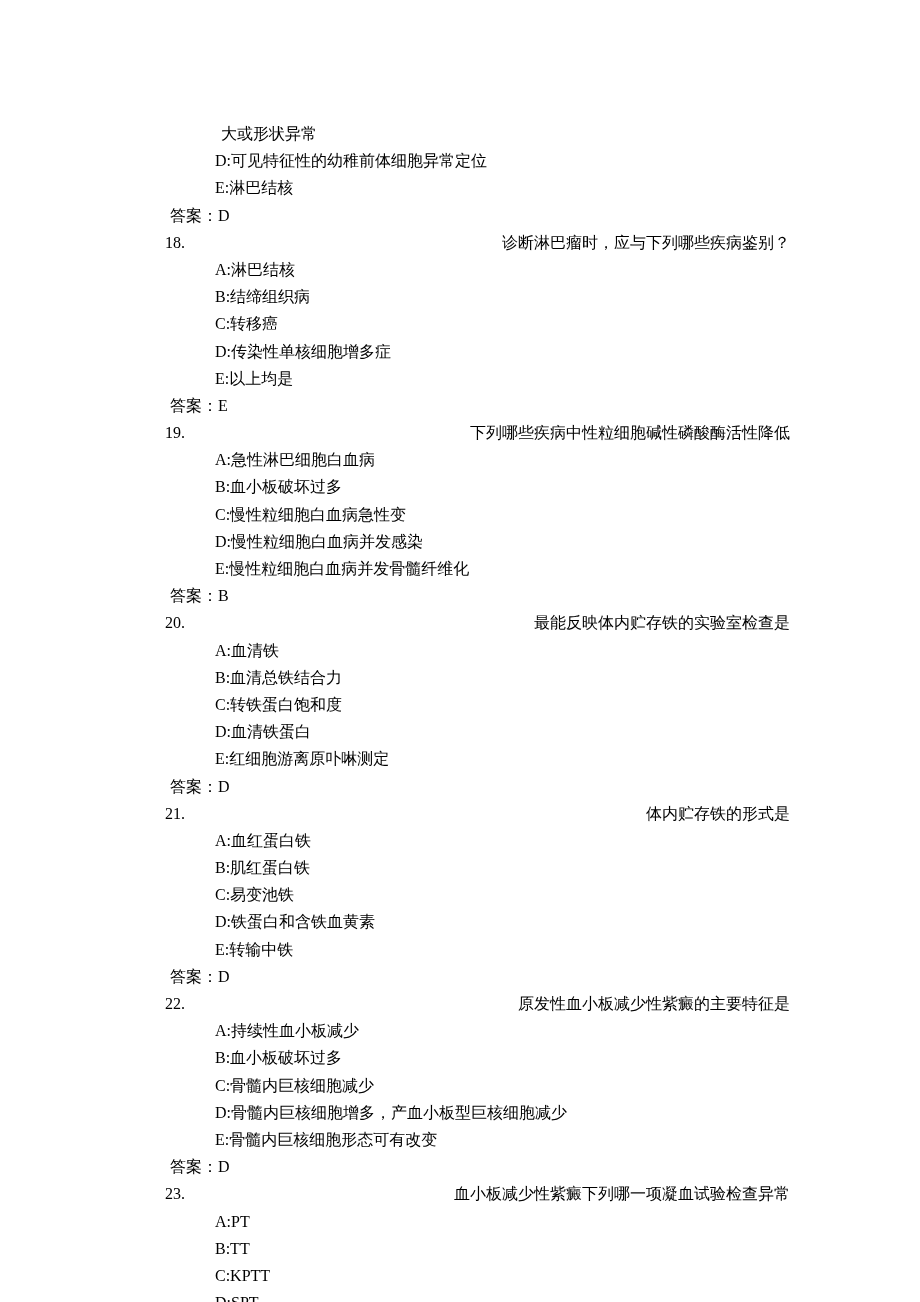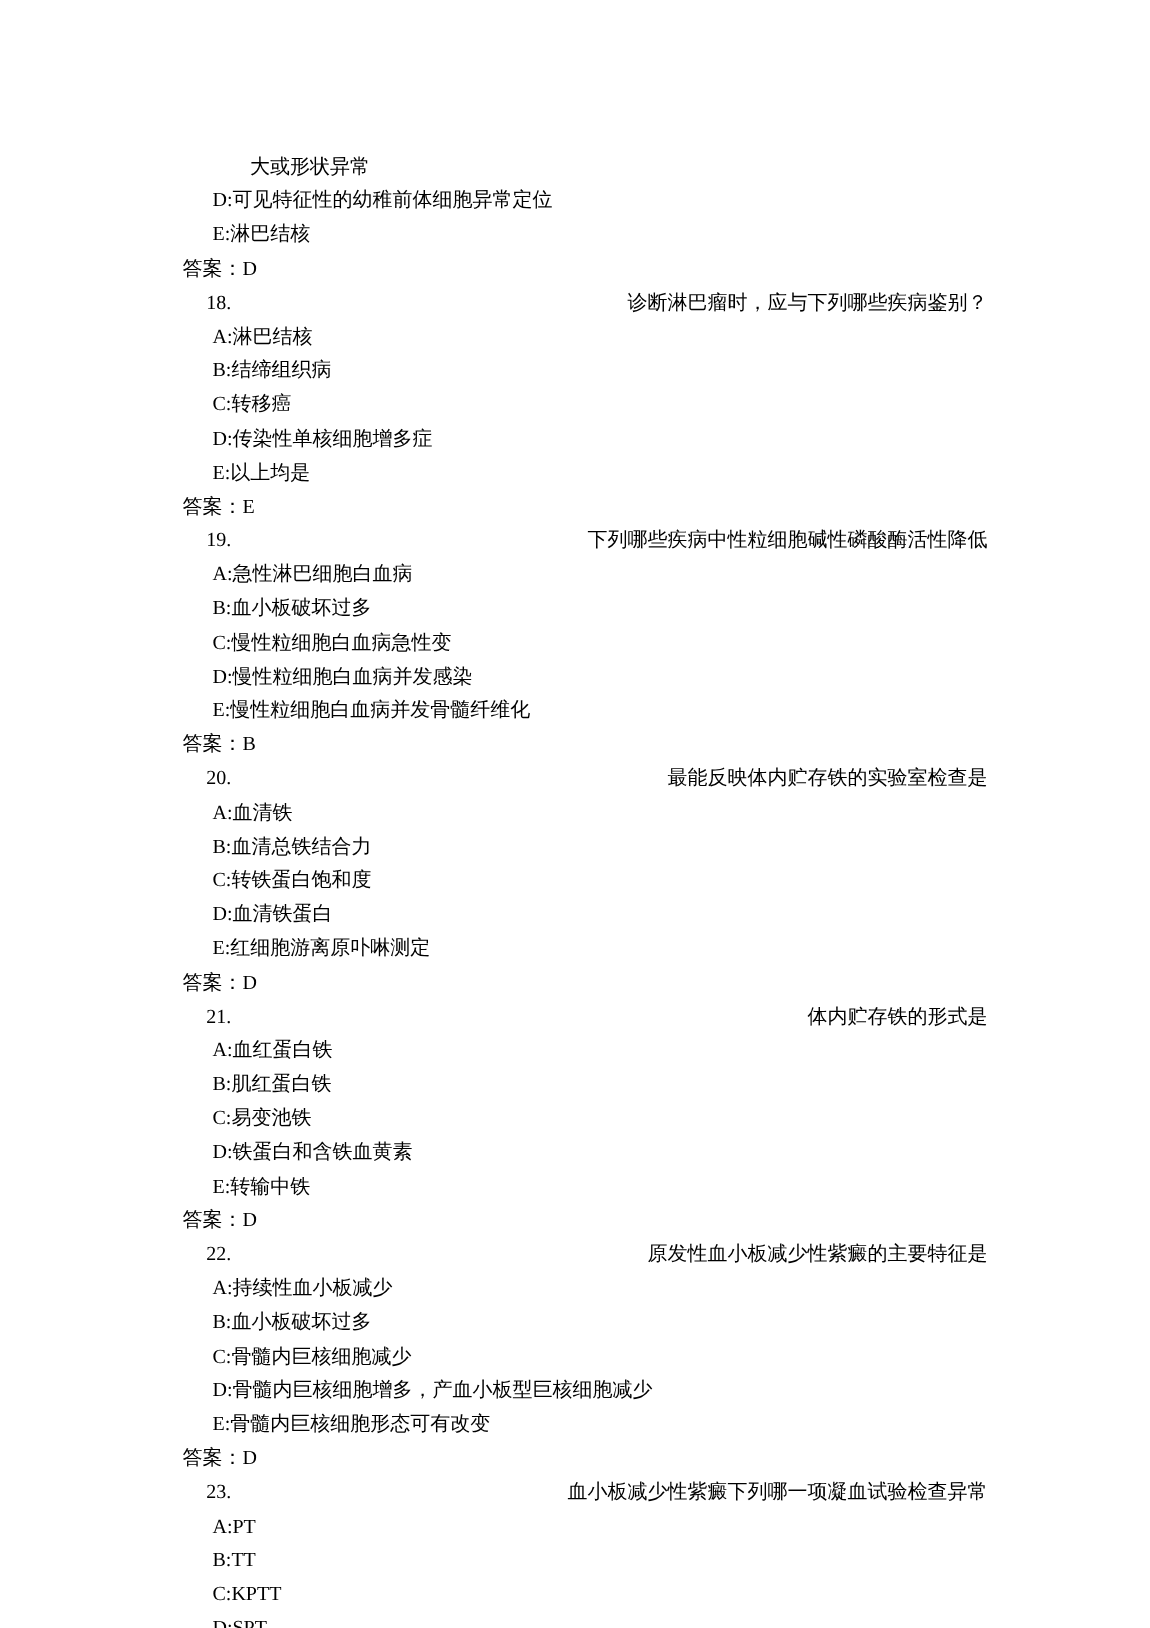--- a/index.html
+++ b/index.html
@@ -11,39 +11,39 @@
     color: #000;
     line-height: 1.7;
   }
   .page {
     width: 920px;
     min-height: 1302px;
     padding: 120px 130px 120px 130px;
     box-sizing: border-box;
   }
   .option {
-    margin-left: 40px;
+    margin-left: 85px;
   }
   .answer {
-    margin-left: 16px;
+    margin-left: 40px;
   }
   .stem {
     display: flex;
   }
   .stem .num {
     width: 30px;
     flex-shrink: 0;
     margin-left: 35px;
   }
   .stem .txt {
     flex: 1;
     text-align: right;
   }
   .cont {
-    margin-left: 70px;
+    margin-left: 91px;
   }
 </style>
 </head>
 <body>
 
 <div class="page">
 
   <div class="cont">大或形状异常</div>
   <div class="option">D:可见特征性的幼稚前体细胞异常定位</div>
   <div class="option">E:淋巴结核</div>

